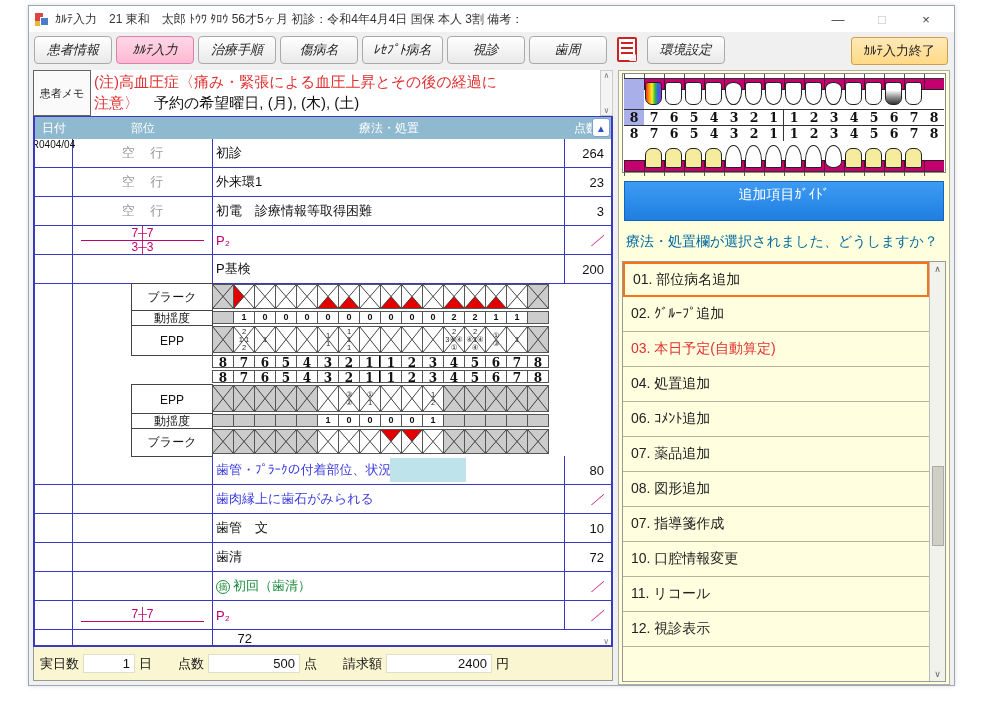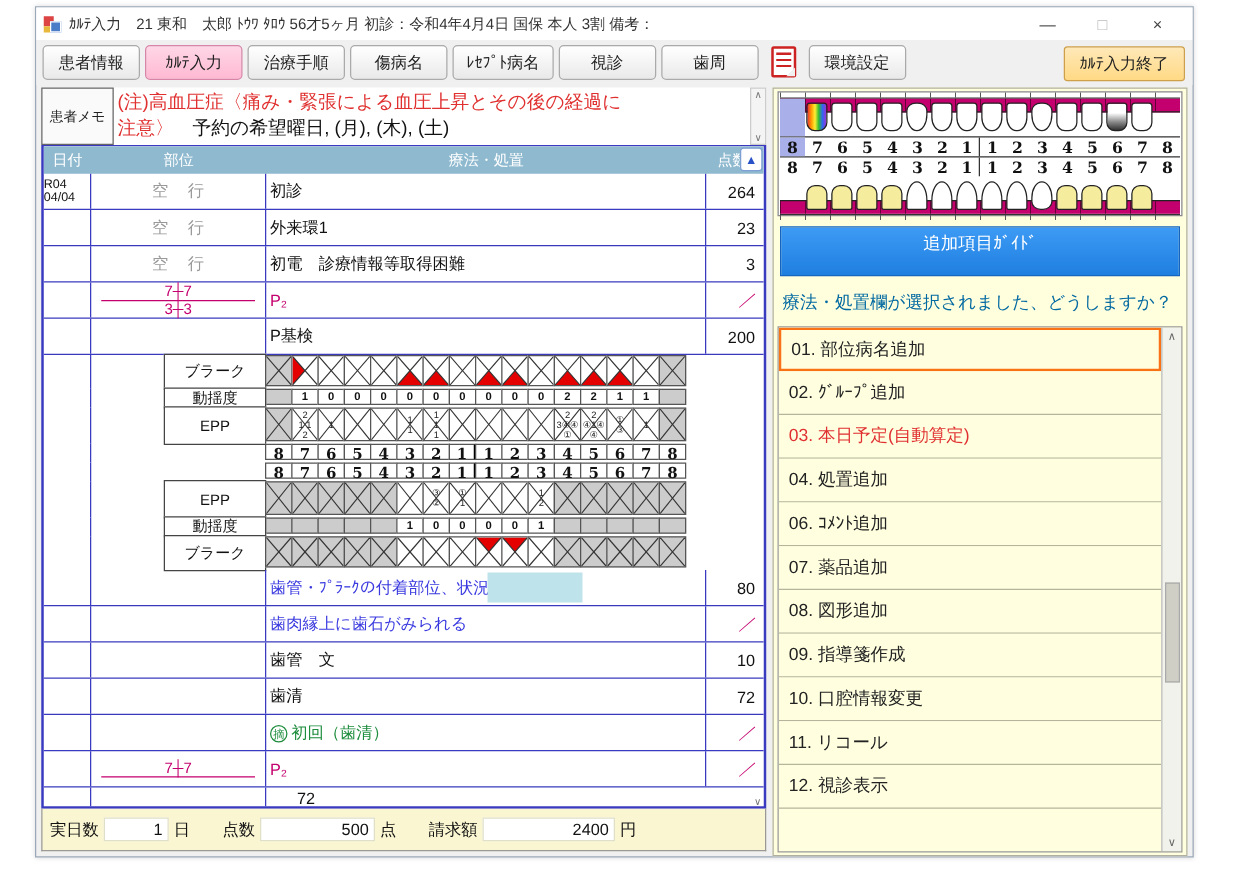--- a/index.html
+++ b/index.html
@@ -10,21 +10,21 @@
   .app-icon { width:14px; height:13px; margin-right:6px; position:relative; flex:0 0 auto; }
   .app-icon .q1{position:absolute;left:0;top:0;width:8px;height:8px;background:#d44;}
   .app-icon .q2{position:absolute;left:5px;top:4px;width:9px;height:9px;background:#4a7cc8;border:1px solid #fff;}
   .app-icon .q3{position:absolute;left:0;top:8px;width:5px;height:5px;background:#e8b83c;}
   .title-text { white-space:nowrap; overflow:hidden; }
   .win-controls { margin-left:auto; display:flex; }
   .win-btn { width:44px; text-align:center; font-size:13px; color:#444; cursor:default; }
   .win-btn.dim { color:#bbb; }
   
   .toolbar { height:36px; display:flex; align-items:center; padding:3px 5px; background:#f0f0f0; position:relative; }
-  .tab { font-size:13px; padding:4px 10px; margin-right:4px; border:1px solid #aaa; border-radius:4px; background:linear-gradient(#ffffff,#e9e9e9); color:#222; min-width:78px; text-align:center; cursor:pointer; font-family:inherit; }
+  .tab { font-size:13px; padding:4px 10px; margin-right:4px; border:1px solid #aaa; border-radius:4px; background:linear-gradient(#ffffff,#e9e9e9); color:#222; min-width:78px; text-align:center; cursor:pointer; font-family:inherit;font-style:italic; }
   .tab.active { background:linear-gradient(#ffd7e6,#ffb9d2); border-color:#d884a8; }
   .memo-btn { width:34px; height:30px; border:none; background:transparent; margin-right:2px; cursor:pointer; position:relative; }
   .notepad { position:absolute; left:6px; top:2px; width:20px; height:25px; background:#fff; border:2px solid #cc2222; border-radius:2px; }
   .notepad:before { content:""; position:absolute; left:2px; right:2px; top:3px; height:14px;
      background:repeating-linear-gradient(180deg,#cc2222 0 2px,transparent 2px 5px); }
   .notepad:after { content:""; position:absolute; right:-1px; bottom:-1px; width:0; height:0; border-left:7px solid transparent; border-bottom:7px solid #f0f0f0; }
   .exit-btn { position:absolute; right:6px; top:5px; font-size:13px; padding:4px 12px; border:1px solid #cfa04a; border-radius:3px; background:linear-gradient(#ffe9b8,#ffd985); color:#222; cursor:pointer; font-family:inherit; }
   
   .content { display:flex; padding:2px 4px; height:619px; }
   .left-col { width:588px; display:flex; flex-direction:column; }
@@ -36,21 +36,21 @@
   .memo-red { color:#e03030; }
   .memo-black { color:#111; }
   .memo-scroll { width:13px; display:flex; flex-direction:column; justify-content:space-between; align-items:center; font-size:8px; color:#777; background:#f4f4f4; border:1px solid #ccc; }
   
   .ktable { border:2px solid #3a3ac0; border-top-width:1px; background:#fff; height:531px; overflow:hidden; }
   .khead { height:22px; background:#8fb9cf; display:flex; color:#fff; font-size:12px; align-items:center; position:relative; }
   .hc { text-align:center; }
   .hc.date{width:38px;} .hc.region{width:140px;} .hc.treat{width:352px;} .hc.points{width:42px;}
   .sbtn { position:absolute; right:1px; top:1px; width:18px; height:19px; background:#fff; border:1px solid #7d9fd4; border-radius:3px; color:#2a52c8; font-size:10px; line-height:19px; text-align:center; cursor:pointer; }
   .trow { display:flex; border-bottom:1px solid #3a3ac0; position:relative; }
-  .c-date { width:38px; border-right:1px solid #3a3ac0; font-size:10px; line-height:11px; text-align:left; display:flex; flex-direction:column; justify-content:center; color:#111; }
+  .c-date { width:38px; border-right:1px solid #3a3ac0; font-size:10px; line-height:11px; text-align:center; display:flex; flex-direction:row; justify-content:center; color:#111; }
   .c-region { width:140px; border-right:1px solid #3a3ac0; display:flex; align-items:center; justify-content:center; font-size:13px; }
   .c-treat { width:352px; border-right:1px solid #3a3ac0; display:flex; align-items:center; padding-left:3px; font-size:13px; color:#111; position:relative; }
   .c-points { width:42px; display:flex; align-items:center; justify-content:flex-end; padding-right:3px; font-size:13px; color:#111; }
   .gyo { color:#999; letter-spacing:6px; padding-left:6px; }
   .mag { color:#c4006e; }
   .blue-t { color:#3a3ae0; }
   .green-t { color:#1d8c3c; }
   .slash { color:#c4006e; font-style:italic; }
   .bridge { width:100%; color:#c4006e; font-size:12px; line-height:13px; text-align:center; padding:0 8px; }
   .bridge .b1 { border-bottom:1px solid #c4006e; }
@@ -1035,21 +1035,21 @@
 
       <div class="guide-wrap">
         <div class="guide-list" id="guideList">
             <div class="guide-item selected">01. 部位病名追加</div>
             <div class="guide-item">02. ｸﾞﾙｰﾌﾟ追加</div>
             <div class="guide-item red">03. 本日予定(自動算定)</div>
             <div class="guide-item">04. 処置追加</div>
             <div class="guide-item">06. ｺﾒﾝﾄ追加</div>
             <div class="guide-item">07. 薬品追加</div>
             <div class="guide-item">08. 図形追加</div>
-            <div class="guide-item">09. 指導箋作成</div>
+            <div class="guide-item">07. 指導箋作成</div>
             <div class="guide-item">10. 口腔情報変更</div>
             <div class="guide-item">11. リコール</div>
             <div class="guide-item">12. 視診表示</div>
           </div>
         <div class="gscroll">
           <span class="garrow">∧</span>
           <div class="gtrack">
               <div class="gthumb"></div>
             </div>
           <span class="garrow">∨</span>

